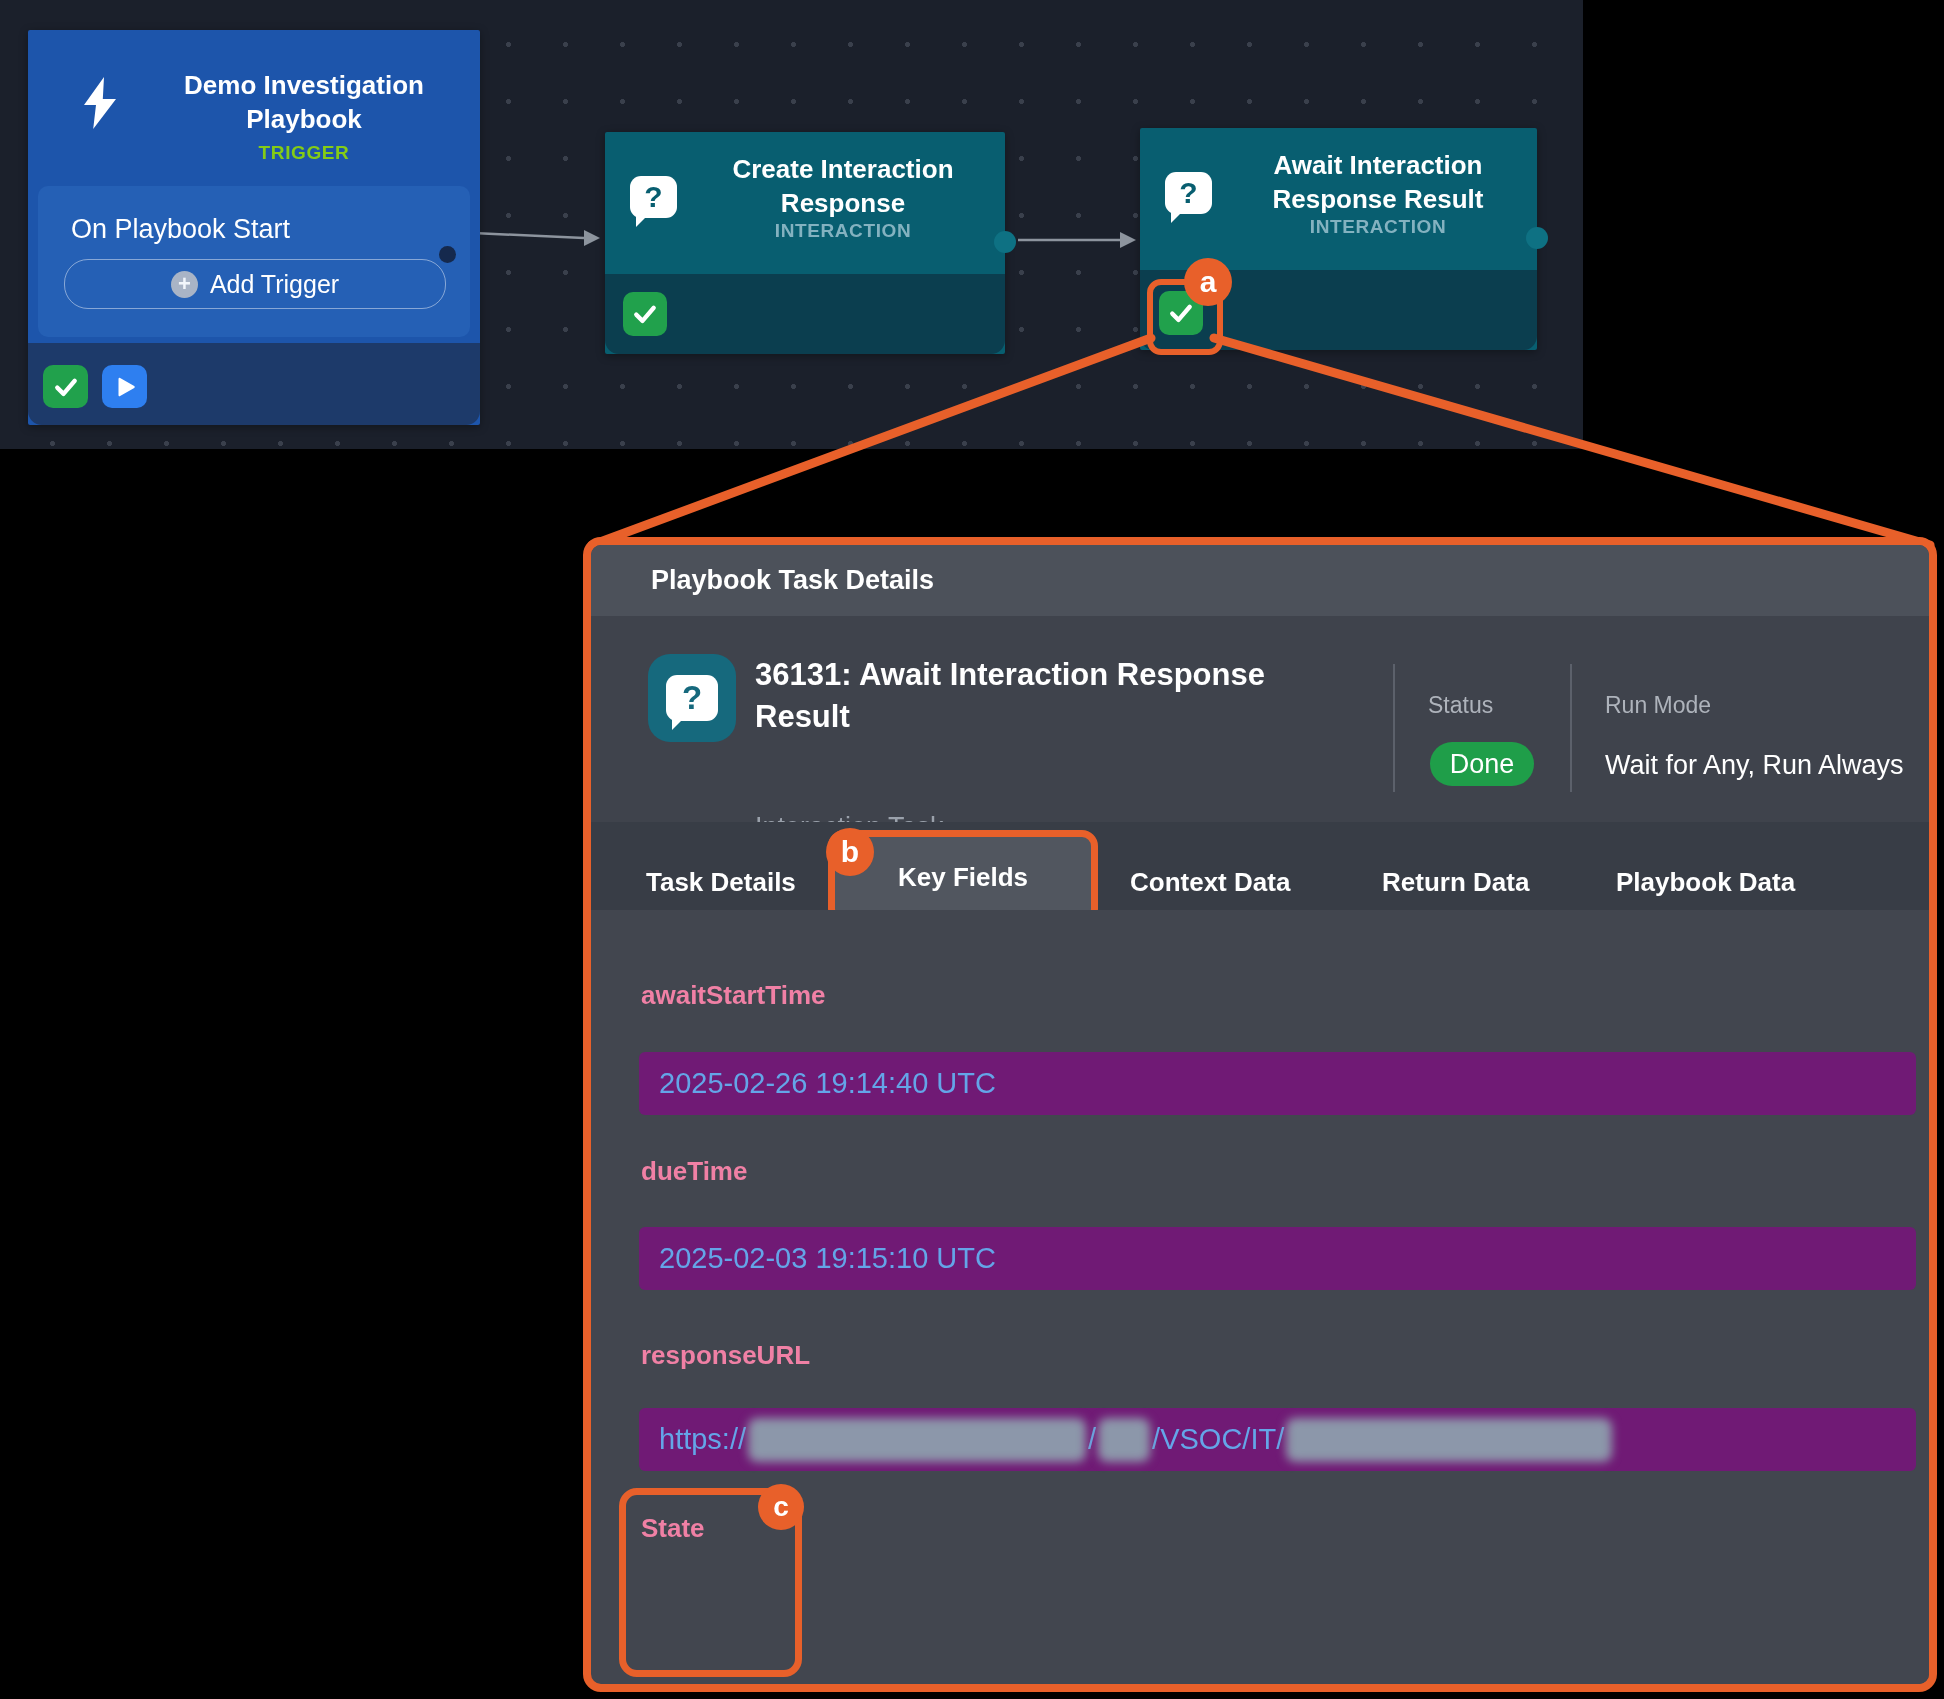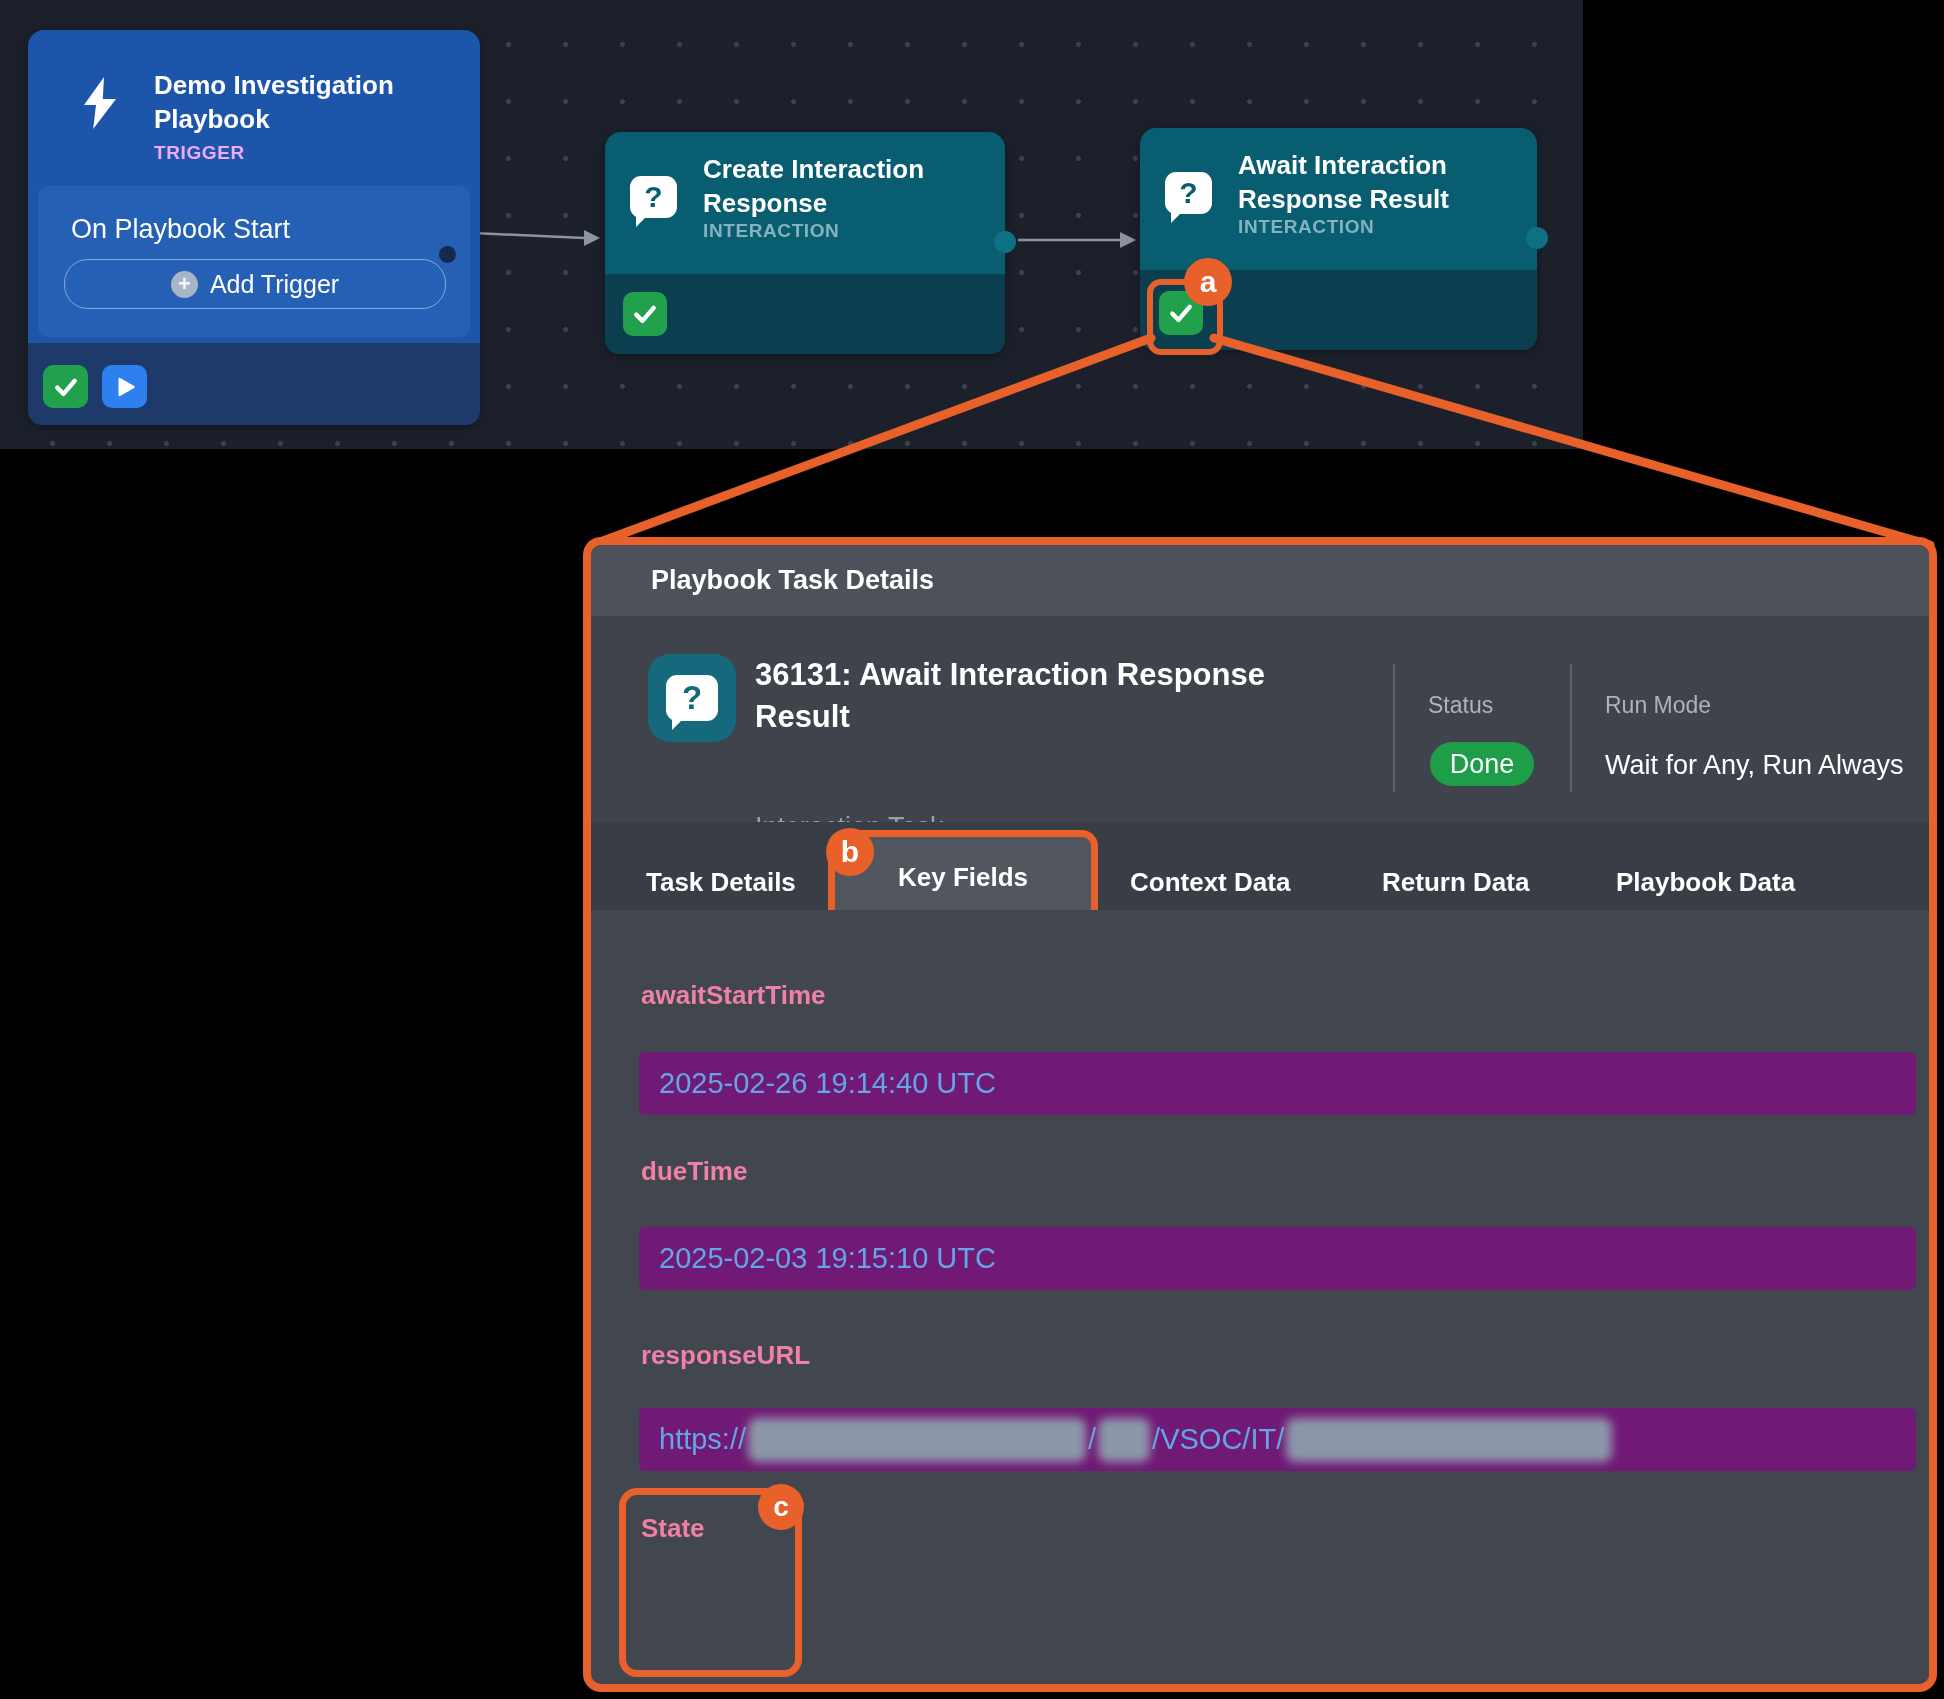--- a/index.html
+++ b/index.html
@@ -5,30 +5,30 @@
   html,body{margin:0;padding:0;background:#000;}
   .stage{position:relative;width:1944px;height:1699px;background:#000;overflow:hidden;
          font-family:"Liberation Sans", sans-serif;color:#fff;}
 
   
   .canvas{position:absolute;left:0;top:0;width:1583px;height:449px;background:#1b202b;
     background-image:radial-gradient(#3a404c 2.2px,transparent 2.8px);
     background-size:57px 57px;background-position:24px 16px;}
   .connector-svg{position:absolute;left:0;top:0;pointer-events:none;}
 
-  .node{position:absolute;border-radius:16px;overflow:visible;box-shadow:0 2px 8px rgba(0,0,0,.35);}
+  .node{position:absolute;border-radius:2px;overflow:visible;box-shadow:0 2px 8px rgba(0,0,0,.35);text-align:center;}
   .node-footer{position:absolute;left:0;right:0;bottom:0;border-radius:0 0 14px 14px;}
 
   
   .node-trigger{left:28px;top:30px;width:452px;height:395px;background:#1d55ab;}
   .node-trigger .node-footer{height:82px;background:#1d3a6a;}
   .bolt-icon{position:absolute;left:48px;top:44px;width:48px;height:58px;}
   .node-title{font-size:26px;line-height:34px;font-weight:700;color:#fff;}
   .node-type{font-size:19px;font-weight:700;letter-spacing:.6px;}
-  .type-trigger{color:#f0abfc;}
+  .type-trigger{color:#84cc16;}
   .type-interaction{color:#84b2c0;}
   .trig-titles{position:absolute;left:126px;top:38px;width:300px;}
   .trig-titles .node-type{margin-top:6px;}
   .trigger-inner{position:absolute;left:10px;top:156px;width:432px;height:151px;
     background:#2560b5;border-radius:10px;}
   .trigger-inner-label{position:absolute;left:33px;top:28px;font-size:27px;font-weight:400;color:#fff;}
   .add-trigger-btn{position:absolute;left:26px;top:73px;width:380px;height:48px;border-radius:24px;
     border:1.5px solid rgba(255,255,255,.45);background:transparent;display:flex;align-items:center;
     justify-content:center;gap:12px;cursor:pointer;color:#fff;}
   .plus-icon{width:27px;height:27px;border-radius:50%;background:#a9b4c6;color:#f2f6fc;

